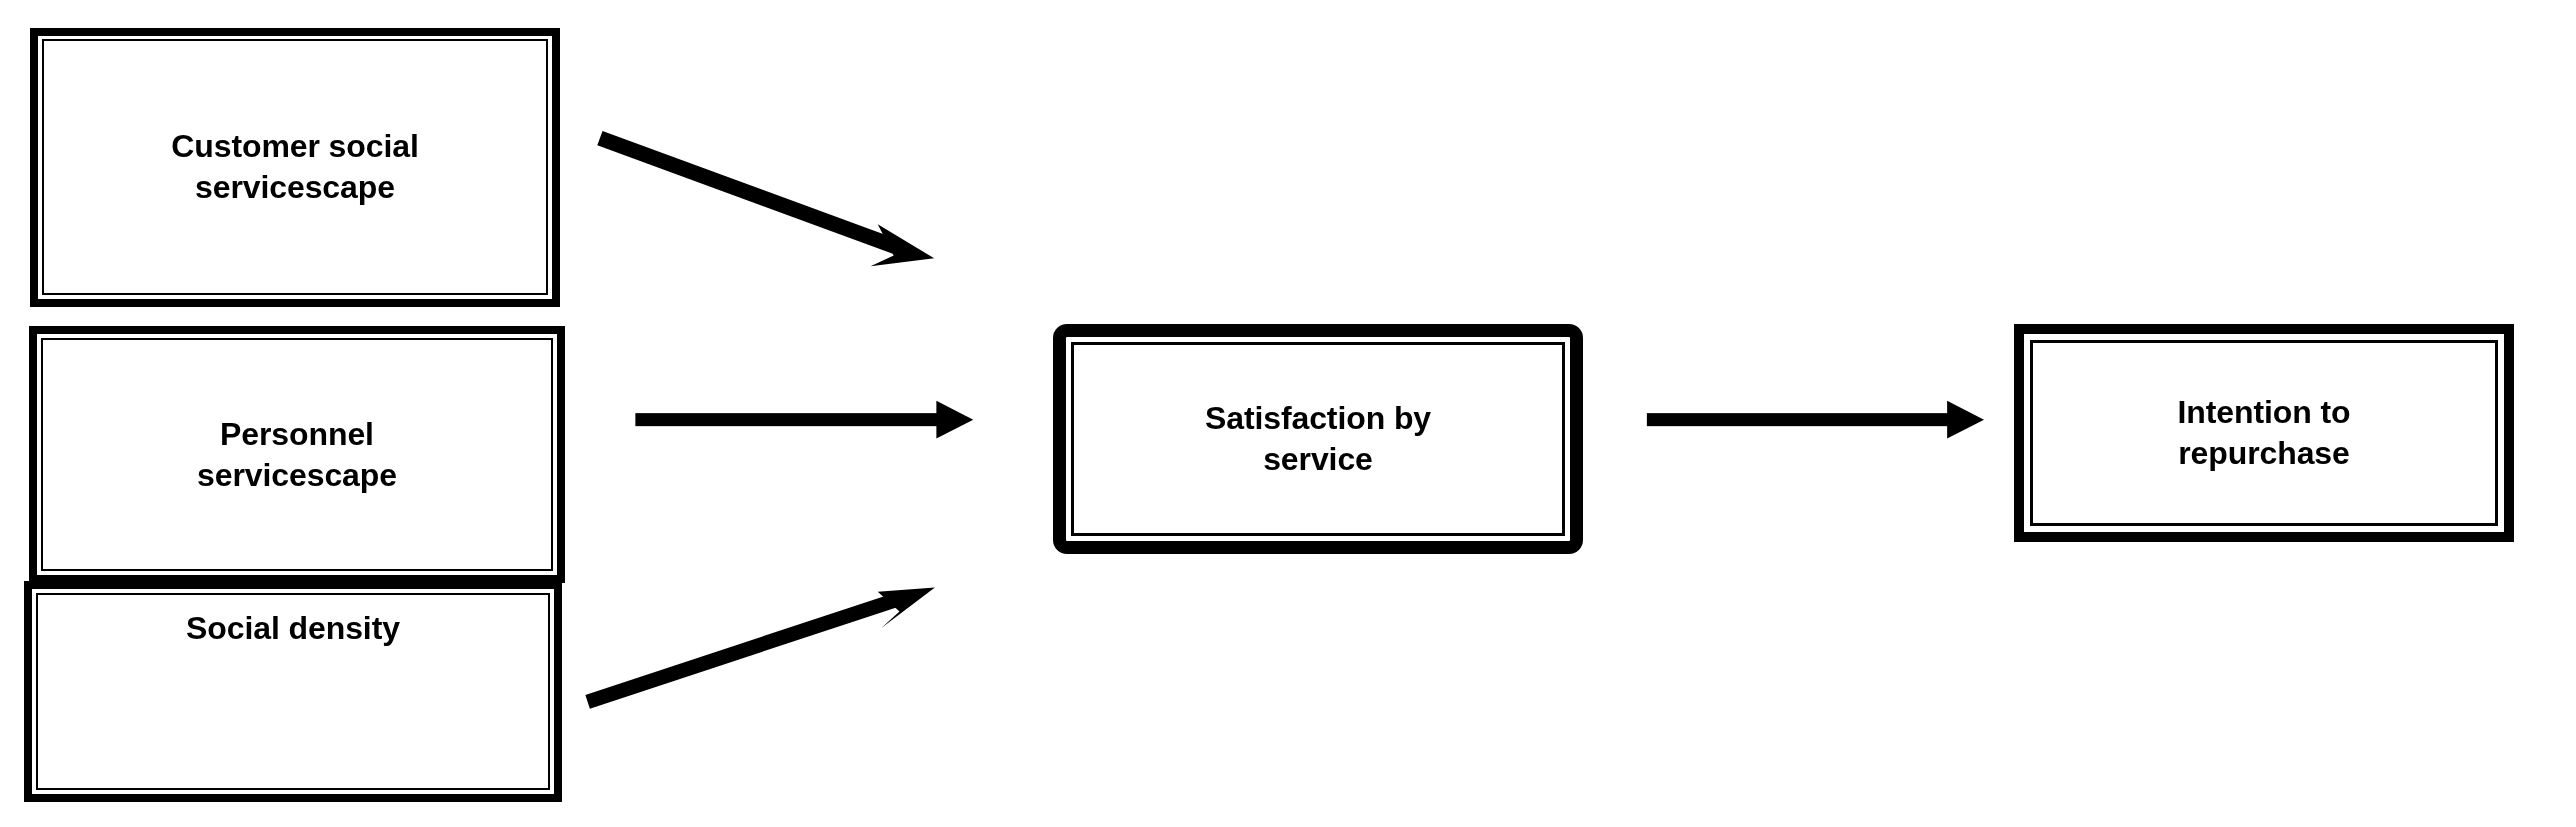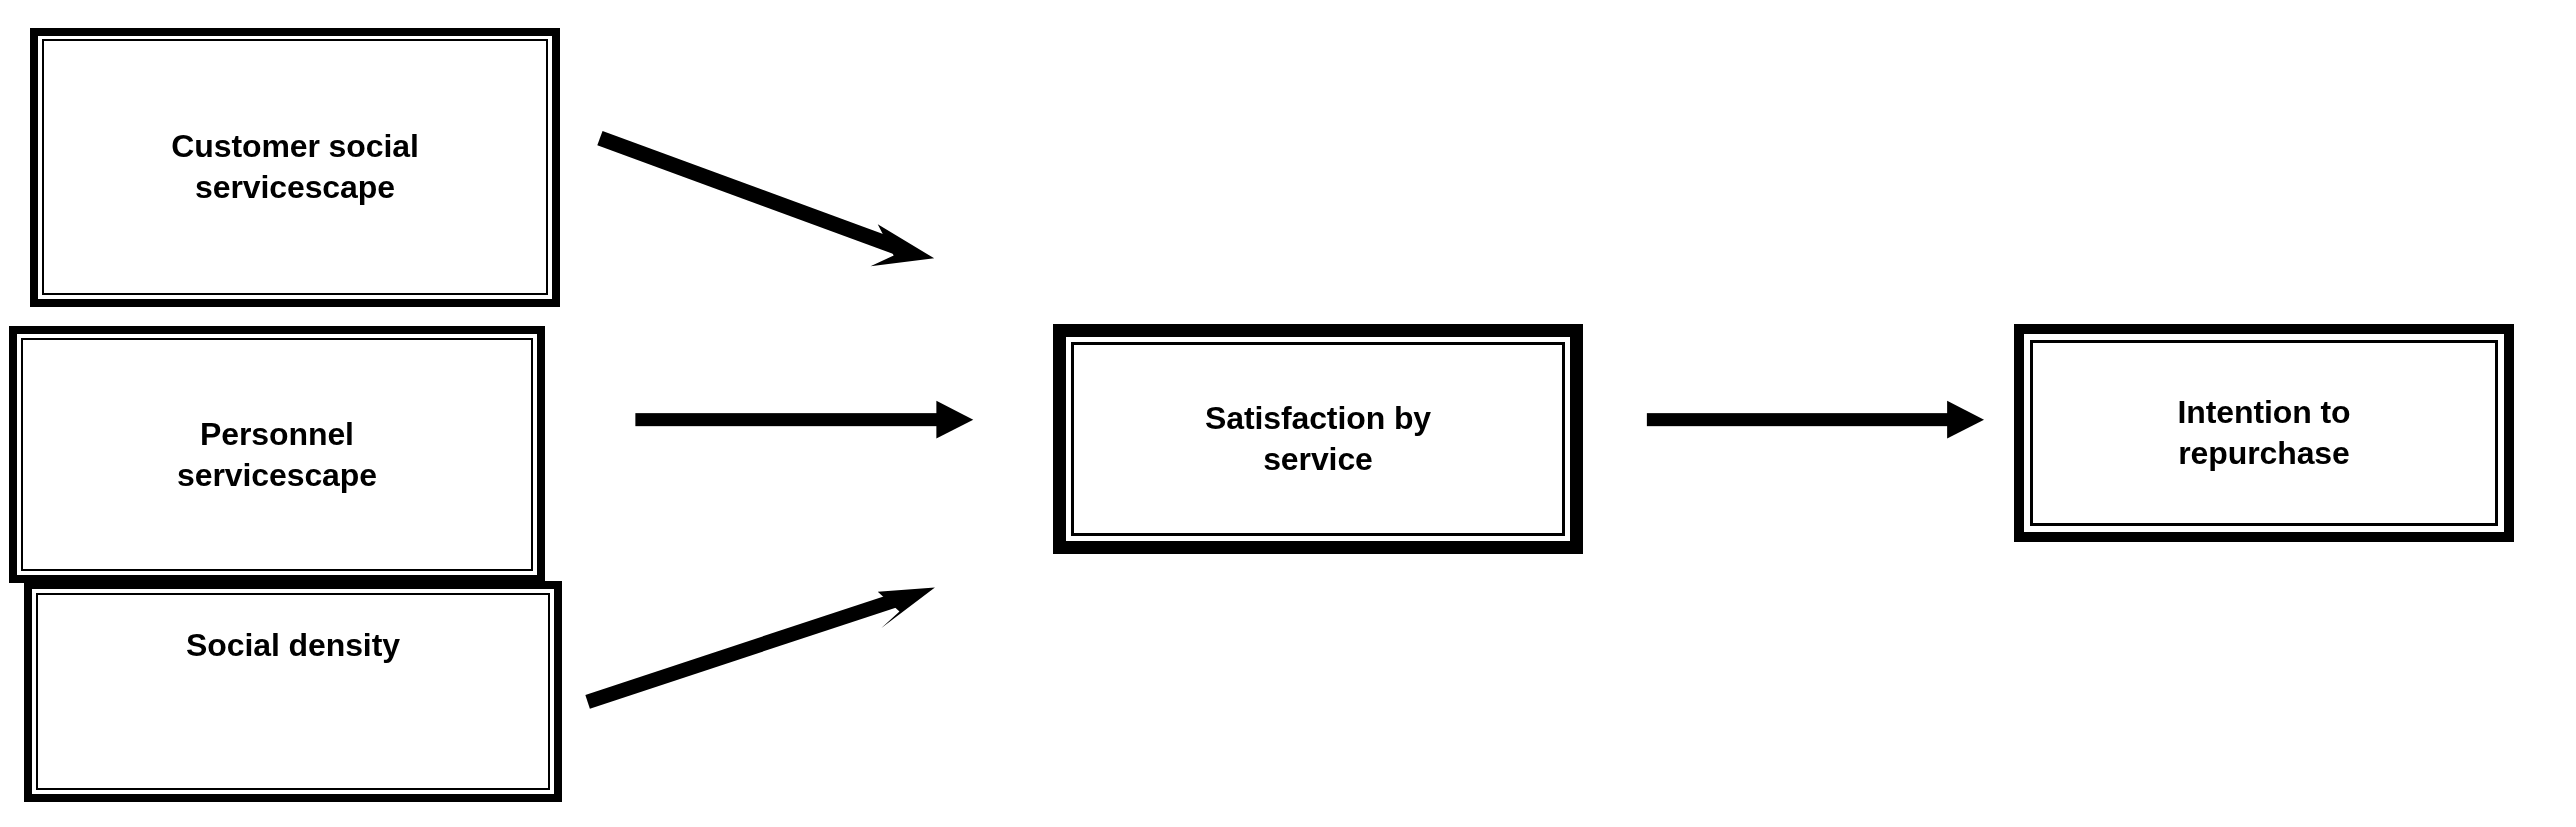--- a/index.html
+++ b/index.html
@@ -50,21 +50,21 @@
 
   
   .node .inner {
     top: 3.6px; left: 3.6px; right: 3.6px; bottom: 3.6px;
     border-width: 2.9px;
   }
   .node.b-xthick .inner { top: 5px; left: 5px; right: 5px; bottom: 5px; border-width: 3.6px; }
   .node.b-med   .inner  { top: 5.8px; left: 5.8px; right: 5.8px; bottom: 5.8px; border-width: 3.6px; }
 
   
-  .node.text-top .inner { align-items: flex-start; padding-top: 30px; }
+  .node.text-top .inner { align-items: flex-start; padding-top: 13px; }
 
   
   .arrow-layer {
     position: absolute;
     top: 0; left: 0;
     width: 2576px;
     height: 827px;
     pointer-events: none;
   }
   .arrow-layer svg { display: block; }
@@ -100,34 +100,34 @@
     </svg>
   </div>
 
   <div class="node b-thick" style="left:30px; top:27.5px; width:530px; height:279px;">
     <div class="inner">
       <div class="label" style="font-size:32px;">Customer social
 servicescape</div>
     </div>
   </div>
 
-  <div class="node b-thick" style="left:9px; top:326px; width:536px; height:257px;">
+  <div class="node b-thick" style="left:29px; top:326px; width:536px; height:257px;">
     <div class="inner">
       <div class="label" style="font-size:32px;">Personnel
 servicescape</div>
     </div>
   </div>
 
   <div class="node b-thick text-top" style="left:24px; top:581px; width:538px; height:221px;">
     <div class="inner">
       <div class="label" style="font-size:32px; width:100%;">Social density</div>
     </div>
   </div>
 
-  <div class="node b-xthick" style="left:1053px; top:324px; width:530px; height:230px;">
+  <div class="node b-xthick" style="left:1053px; top:324px; width:530px; height:230px;border-radius:14px;">
     <div class="inner">
       <div class="label" style="font-size:32px;">Satisfaction by
 service</div>
     </div>
   </div>
 
   <div class="node b-med" style="left:2014px; top:324px; width:500px; height:218px;">
     <div class="inner">
       <div class="label" style="font-size:32px;">Intention to
 repurchase</div>

